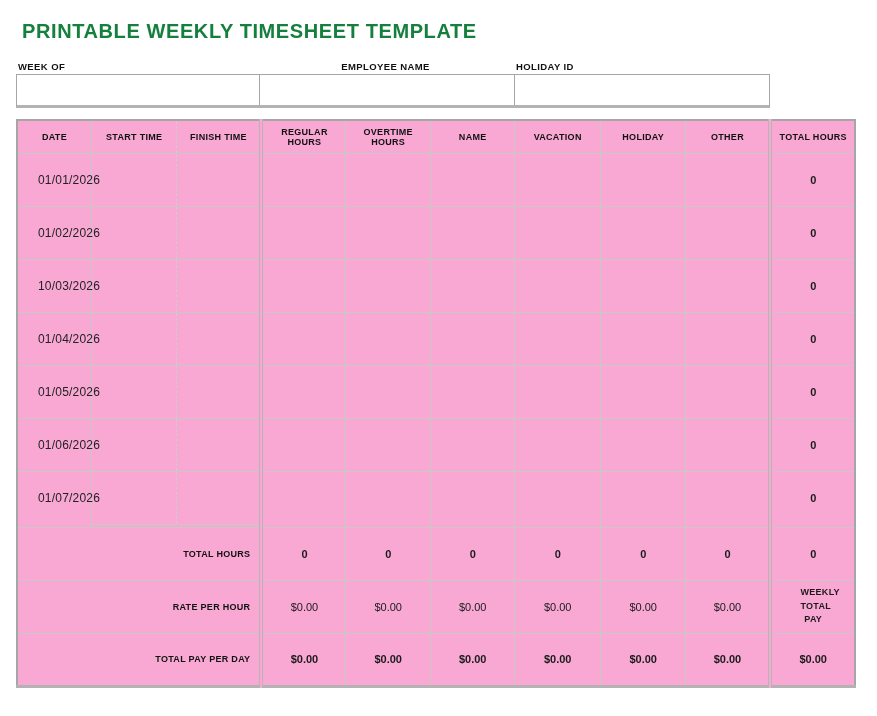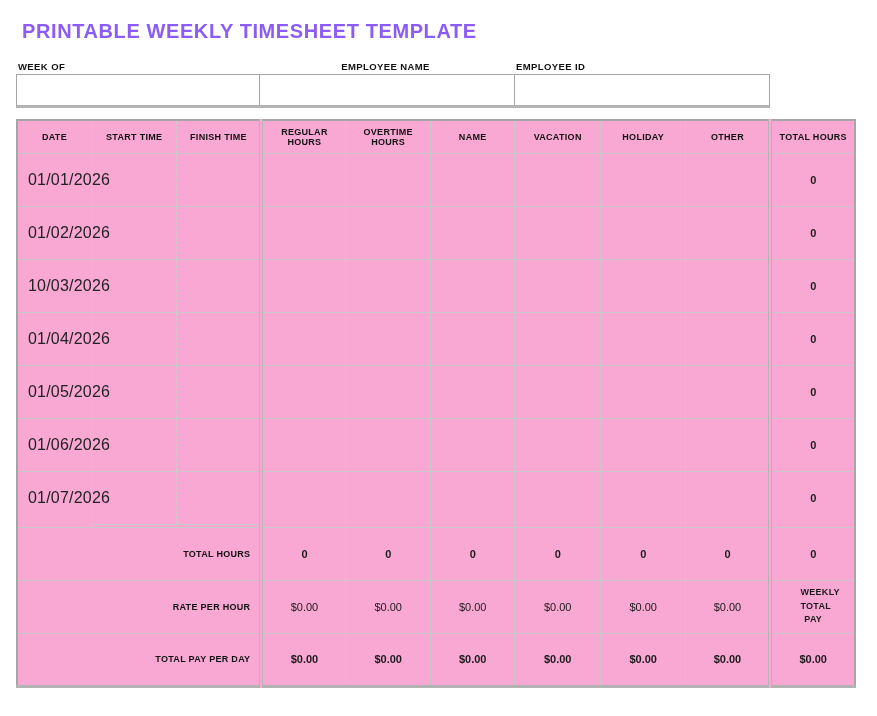--- a/index.html
+++ b/index.html
@@ -10,21 +10,21 @@
     color: #1a1a1a;
     position: relative;
     overflow: hidden;
   }
   .page { position: absolute; inset: 0; }
 
   
   .title {
     position: absolute; left: 22px; top: 20px;
     font-size: 20px; font-weight: bold; letter-spacing: 0.6px;
-    color: #8b5cf6;
+    color: #15803d;
     white-space: nowrap;
   }
 
   
   .fields-labels {
     position: absolute; left: 12px; top: 61px; width: 754px;
     display: flex;
   }
   .fields-labels .flabel {
     font-size: 9.5px; font-weight: bold; letter-spacing: 0.4px;
@@ -64,21 +64,21 @@
   .sheet th, .sheet td {
     padding: 0; vertical-align: middle; text-align: center;
     font-family: "Liberation Sans", sans-serif;
   }
   .sheet th {
     height: 33px; font-size: 9px; font-weight: bold; letter-spacing: 0.3px;
     color: #111;
   }
   .sheet tr.day td { height: 53px; border-top: 1px solid #c8c8c8; }
   .sheet td.date-cell {
-    text-align: right; padding-left: 10px; font-size: 16px; color: #222;
+    text-align: center; padding-left: 20px; font-size: 12px; color: #222;
     letter-spacing: 0.2px;
   }
   .sheet td.total-cell { font-size: 11px; font-weight: bold; }
 
   
   .sheet .v  { border-left: 1px solid #c8c8c8; }
   .sheet .vd { border-left: 1px dashed #cccccc; text-align: center; }   
   .sheet .dbl { border-left: 4px double #b5b5b5; margin-left: 48px; }  
 
   
@@ -102,21 +102,21 @@
 </head>
 <body>
 
 <div class="page">
 
   <div class="title">PRINTABLE WEEKLY TIMESHEET TEMPLATE</div>
 
   <div class="fields-labels">
     <div class="flabel">WEEK OF</div>
     <div class="flabel">EMPLOYEE NAME</div>
-    <div class="flabel">EMPLOYEE ID</div>
+    <div class="flabel">HOLIDAY ID</div>
   </div>
 
   <div class="fields-boxes">
     <div class="fbox"><input value="" style=""></div>
     <div class="fbox"><input value="" style=""></div>
     <div class="fbox"><input value="" style=""></div>
   </div>
 
   <table class="sheet">
     <colgroup>

